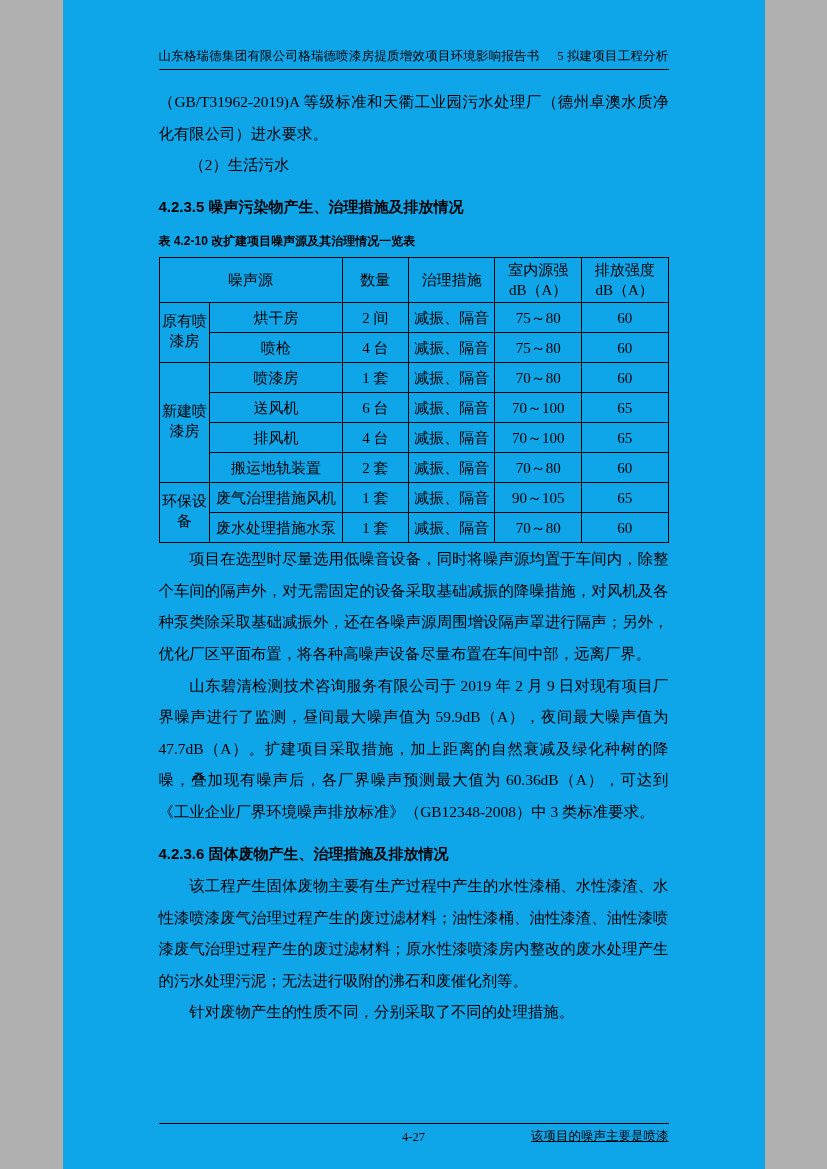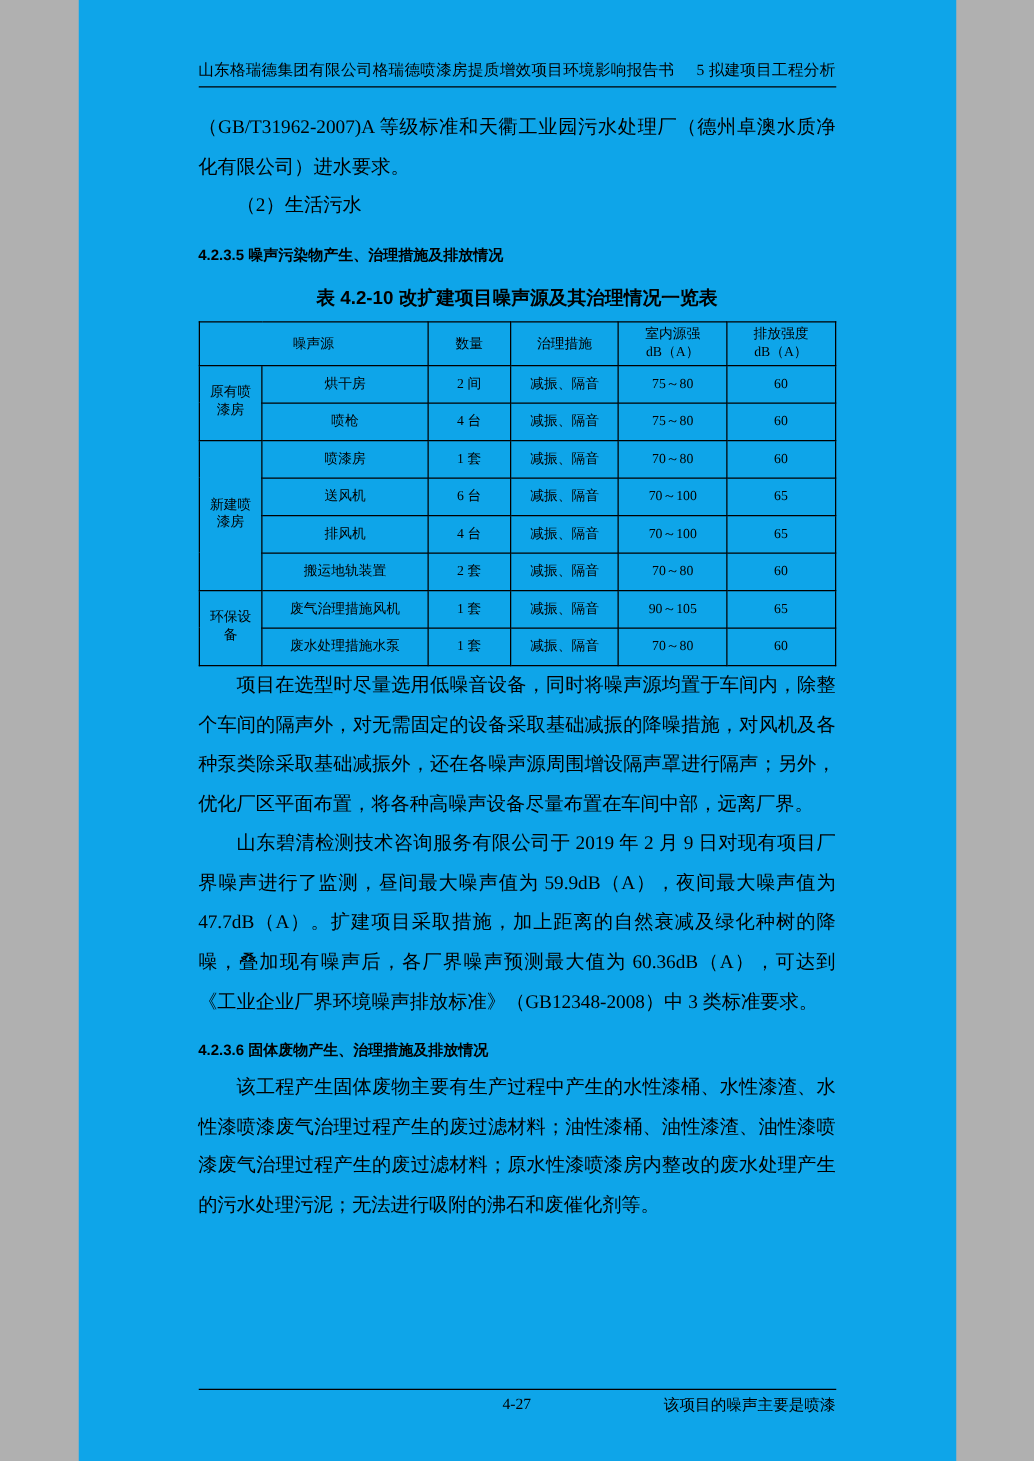--- a/index.html
+++ b/index.html
@@ -45,38 +45,38 @@
   }
   p.para {
     margin: 0;
     text-align: justify;
     text-justify: inter-ideograph;
     text-indent: 2em;
   }
   p.para.noindent { text-indent: 0; }
   h4.sec {
     margin: 12px 0 2px 0;
-    font-size: 12px;
+    font-size: 15px;
     font-weight: bold;
     font-family: "Liberation Sans", "DejaVu Sans", sans-serif;
     line-height: 1.9;
   }
   .tbl-caption {
-    text-align: center;
+    text-align: left;
     font-weight: bold;
-    font-size: 15px;
+    font-size: 12px;
     font-family: "Liberation Sans", "DejaVu Sans", sans-serif;
     margin: 8px 0 3px 0;
   }
 
   
   table.noise {
     width: 100%;
     border-collapse: collapse;
-    font-size: 11px;
+    font-size: 15px;
     table-layout: fixed;
   }
   table.noise th, table.noise td {
     border: 1px solid #000;
     text-align: center;
     vertical-align: middle;
     padding: 2px 2px;
     height: 25px;
     line-height: 1.35;
     font-weight: normal;
@@ -91,27 +91,28 @@
   .col-e { width: 17%; }
   .col-f { width: 17%; }
   .hdr-two-line { line-height: 1.45; }
   .vgroup { letter-spacing: 0; font-family: Liberation Mono, monospace; }
 
   
   .footer {
     position: absolute;
     left: 96px;
     right: 96px;
-    bottom: 36px;
+    bottom: 24px;
     border-top: 1.2px solid #000;
     padding-top: 4px;
     font-size: 12.5px;
     display: flex;
     justify-content: space-between;
-    align-items: flex-start;
+    align-items: flex-end;
+    text-decoration: underline;
   }
   .footer-center {
     position: absolute;
     left: 0; right: 0;
     text-align: center;
     font-size: 12.5px;
     pointer-events: none;
   }
   .footer-right { margin-left: auto; white-space: nowrap; }
 </style>
@@ -121,21 +122,21 @@
 <div class="page">
   <div class="content">
 
     <div class="header">
       <div class="header-left">山东格瑞德集团有限公司格瑞德喷漆房提质增效项目环境影响报告书</div>
       <div class="header-right">5 拟建项目工程分析</div>
     </div>
 
     <div class="body-area">
 
-      <p class="para noindent">（GB/T31962-2007)A 等级标准和天衢工业园污水处理厂（德州卓澳水质净化有限公司）进水要求。</p>
+      <p class="para noindent">（GB/T31962-2019)A 等级标准和天衢工业园污水处理厂（德州卓澳水质净化有限公司）进水要求。</p>
 
       <p class="para">（2）生活污水</p>
 
 
       <h4 class="sec">4.2.3.5 噪声污染物产生、治理措施及排放情况</h4>
 
 
       <div class="tbl-caption">表 4.2-10 改扩建项目噪声源及其治理情况一览表</div>
 
       <table class="noise">
@@ -226,20 +227,21 @@
       </table>
 
       <p class="para">项目在选型时尽量选用低噪音设备，同时将噪声源均置于车间内，除整个车间的隔声外，对无需固定的设备采取基础减振的降噪措施，对风机及各种泵类除采取基础减振外，还在各噪声源周围增设隔声罩进行隔声；另外，优化厂区平面布置，将各种高噪声设备尽量布置在车间中部，远离厂界。</p>
 
       <p class="para">山东碧清检测技术咨询服务有限公司于 2019 年 2 月 9 日对现有项目厂界噪声进行了监测，昼间最大噪声值为 59.9dB（A），夜间最大噪声值为 47.7dB（A）。扩建项目采取措施，加上距离的自然衰减及绿化种树的降噪，叠加现有噪声后，各厂界噪声预测最大值为 60.36dB（A），可达到《工业企业厂界环境噪声排放标准》（GB12348-2008）中 3 类标准要求。</p>
 
       <h4 class="sec">4.2.3.6 固体废物产生、治理措施及排放情况</h4>
 
       <p class="para">该工程产生固体废物主要有生产过程中产生的水性漆桶、水性漆渣、水性漆喷漆废气治理过程产生的废过滤材料；油性漆桶、油性漆渣、油性漆喷漆废气治理过程产生的废过滤材料；原水性漆喷漆房内整改的废水处理产生的污水处理污泥；无法进行吸附的沸石和废催化剂等。</p>
 
+      <p class="para">针对废物产生的性质不同，分别采取了不同的处理措施。</p>
 
     </div>
   </div>
 
   <div class="footer">
     <div class="footer-center">4-27</div>
     <div class="footer-right">该项目的噪声主要是喷漆</div>
   </div>
 </div>
 

